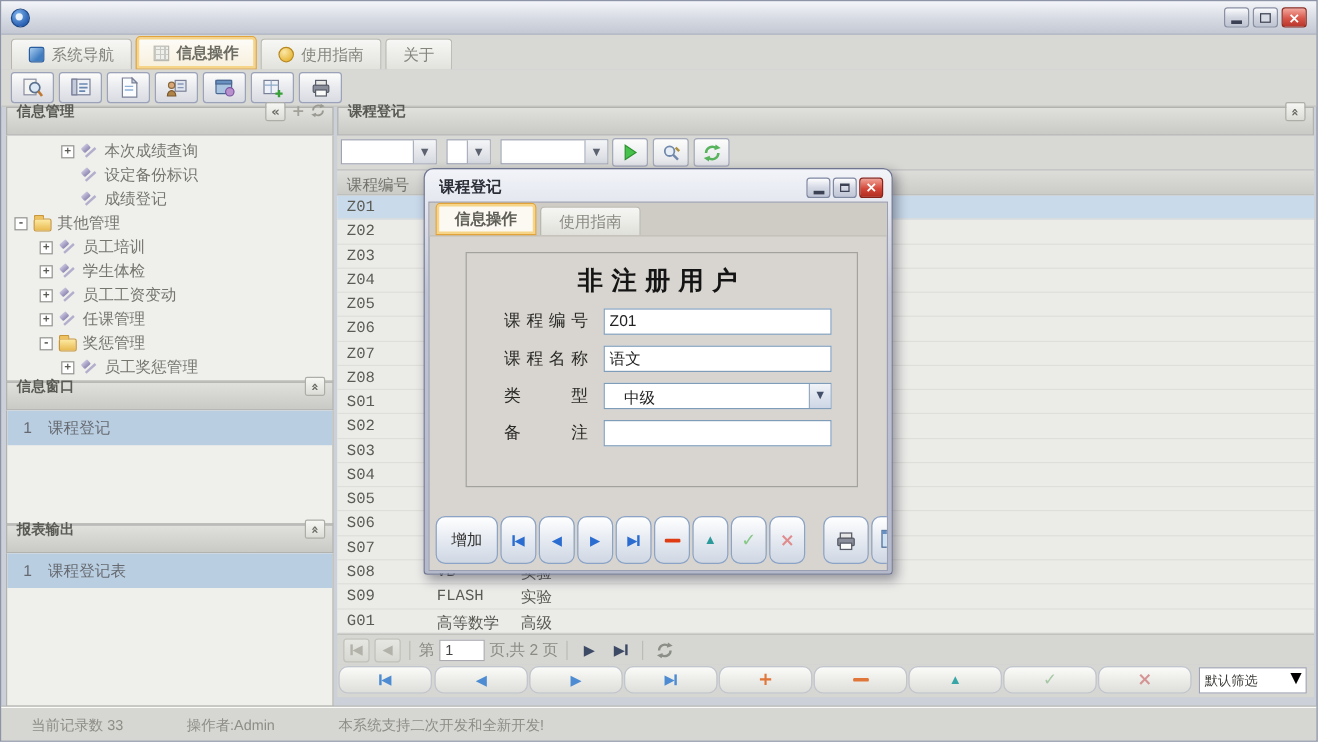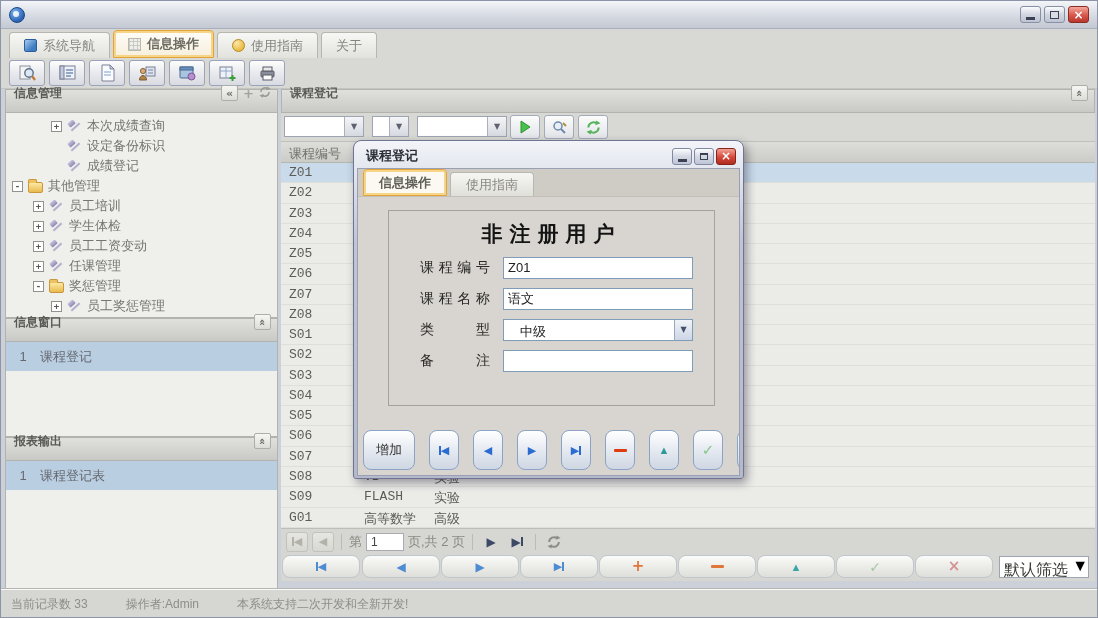--- a/index.html
+++ b/index.html
@@ -129,27 +129,27 @@
   
   .botrow{height:27px;position:relative;background:#d6d6d2;}
   .bbtn{position:absolute;top:1px;height:23px;width:78px;border:1px solid #c0c5ce;border-radius:8px;
     background:linear-gradient(#fbfbf9,#e9e9e5 60%,#dededa);
     display:flex;align-items:center;justify-content:center;font-size:12px;cursor:default;}
   .blue{color:#4d8cd2;} .orange{color:#e0763a;font:bold 15px/1 "DejaVu Sans",sans-serif;}
   .teal{color:#38a6a6;font-size:11px;} .gchk{color:#a5c8a5;font:bold 14px/1 "DejaVu Sans",sans-serif;}
   .rx{color:#d49494;font:bold 15px/1 "DejaVu Sans",sans-serif;}
   .fcombo{position:absolute;top:2px;left:718px;width:90px;height:22px;display:flex;
     border:1px solid #9ea4b2;background:#fff;}
-  .fcombo .cfield{flex:1;font-size:16px;color:#3c3c38;padding:3px 4px;white-space:nowrap;}
+  .fcombo .cfield{flex:1;font-size:11px;color:#3c3c38;padding:3px 4px;white-space:nowrap;}
 
   
   .statusbar{position:absolute;left:0;top:588px;width:100%;height:30px;background:#d6d6d2;
     border-top:1px solid #fbfbf9;box-shadow:0 -1px 0 #b4b4b0;
     display:flex;align-items:center;padding-left:10px;font-size:12px;color:#8e8e87;}
-  .statusbar span{margin-right:38px;}
+  .statusbar span{margin-right:38px;margin-left:15px;}
 
   
   .dialog{position:absolute;left:352px;top:139px;width:391px;height:339px;z-index:10;
     background:linear-gradient(#f2f4f9,#c0c4d5 30%,#b4b9cc);
     border:1px solid #6f7590;border-radius:8px 8px 3px 3px;
     box-shadow:3px 4px 10px rgba(20,20,40,.4);padding:3px;}
   .dlg-titlebar{height:24px;display:flex;align-items:center;padding:0 4px 0 9px;}
   .dlg-titlebar .ttl{font-size:13px;font-weight:bold;color:#2c2f38;}
   .dlg-titlebar .winbtns{gap:2px;}
   .dwbtn{width:20px;height:17px;border:1px solid #8089a2;border-radius:3px;
@@ -176,21 +176,21 @@
   .flabel{width:70px;font-size:14px;color:#2a2a26;text-align:justify;text-align-last:justify;
     margin-right:13px;}
   .finput{width:190px;height:22px;border:1px solid #7f9db9;background:#fff;
     font-size:13px;padding:2px 4px;color:#222;font-family:"Liberation Sans",sans-serif;}
   .fselect{width:190px;height:22px;border:1px solid #7f9db9;background:#fff;display:flex;}
   .fselect .cfield{flex:1;font-size:13px;color:#222;padding:3px 16px;}
   .fselect .carr{width:18px;background:linear-gradient(#f0f3f8,#cdd6e6);
     border-left:1px solid #96aac4;display:flex;align-items:center;justify-content:center;
     color:#44506a;font:bold 8px/1 "DejaVu Sans",sans-serif;}
   .dlg-btnrow{position:absolute;left:0;bottom:0;width:100%;height:47px;display:flex;
-    align-items:center;padding:0 0 3px 5px;gap:14px;overflow:hidden;}
+    align-items:center;padding:0 0 3px 5px;gap:2px;overflow:hidden;}
   .dbtn{height:40px;border:1px solid #8ba3c6;border-radius:8px;flex:0 0 auto;
     background:linear-gradient(#ffffff,#e3e8f0 55%,#cfd7e3);
     display:flex;align-items:center;justify-content:center;font-size:13px;color:#333;cursor:default;}
   .dbtn.txt{width:52px;} .dbtn.ico{width:30px;} .dbtn.prn{width:38px;margin-left:13px;}
   .dbtn.cut{width:26px;}
   .dblue{color:#2a6cd0;font-size:11px;} .dred{color:#e03c14;}
   .dteal{color:#2a9a9a;font-size:11px;} .dchk{color:#86c886;font:bold 15px/1 "DejaVu Sans",sans-serif;}
   .dx{color:#e08c8c;font:bold 15px/1 "DejaVu Sans",sans-serif;}
   .minusbar{width:13px;height:3px;background:currentColor;border-radius:1px;}
 </style>

